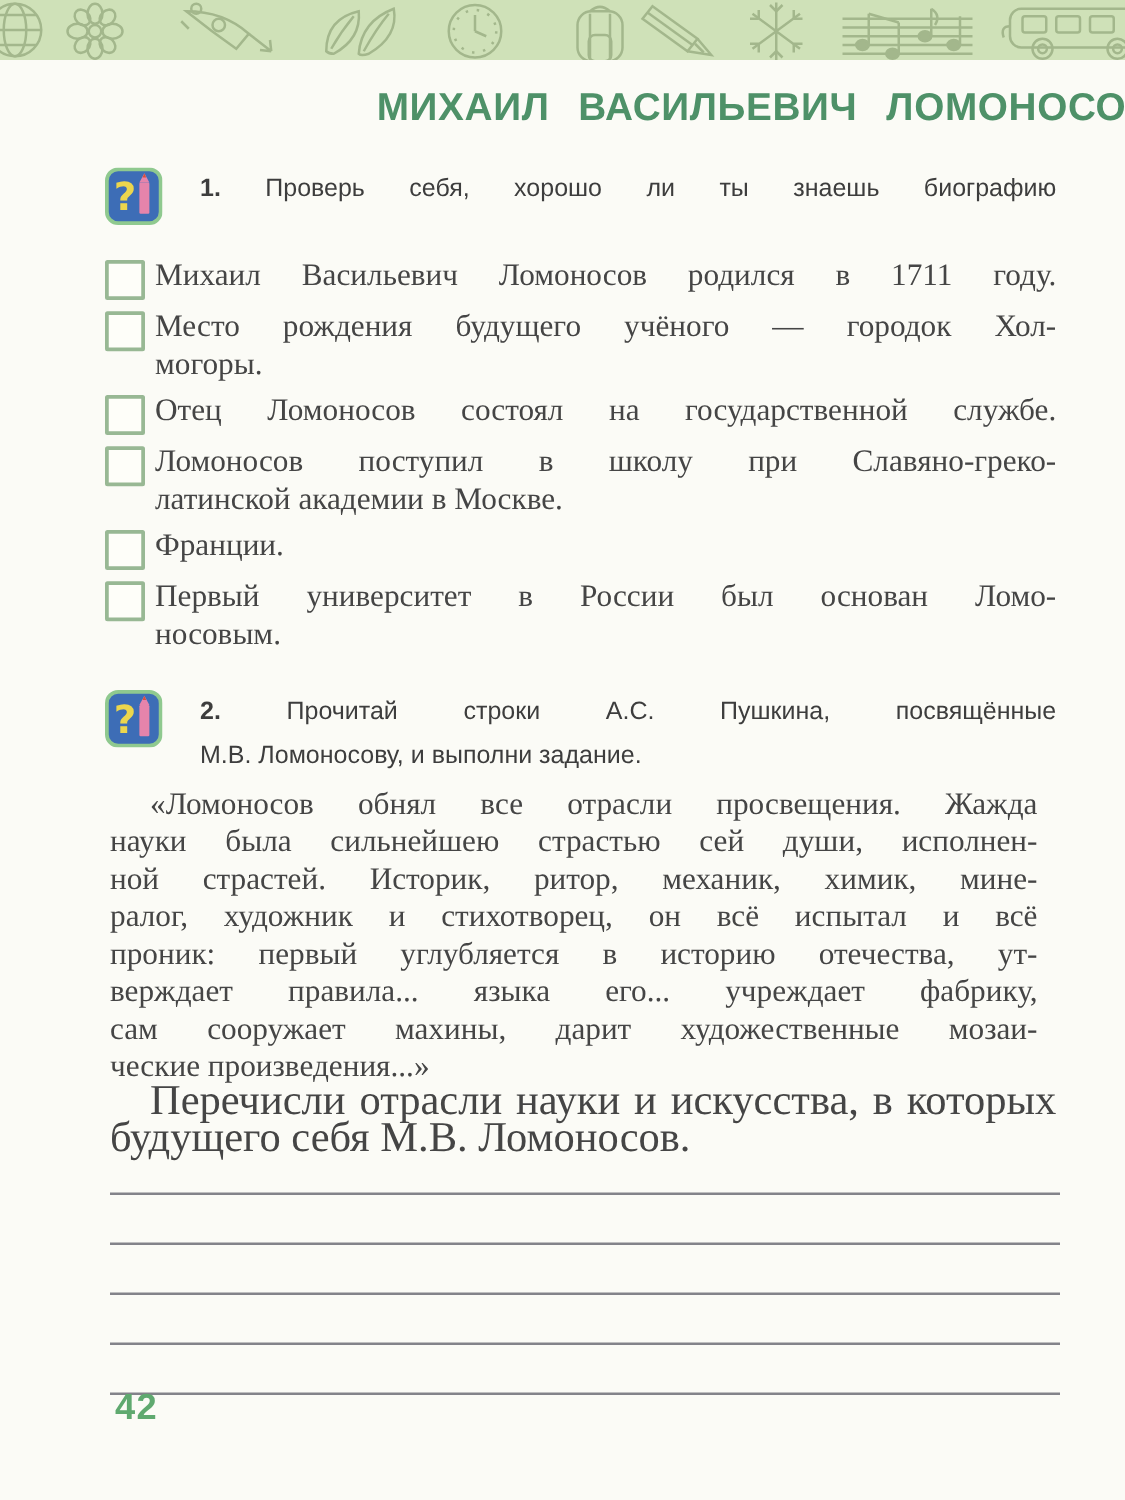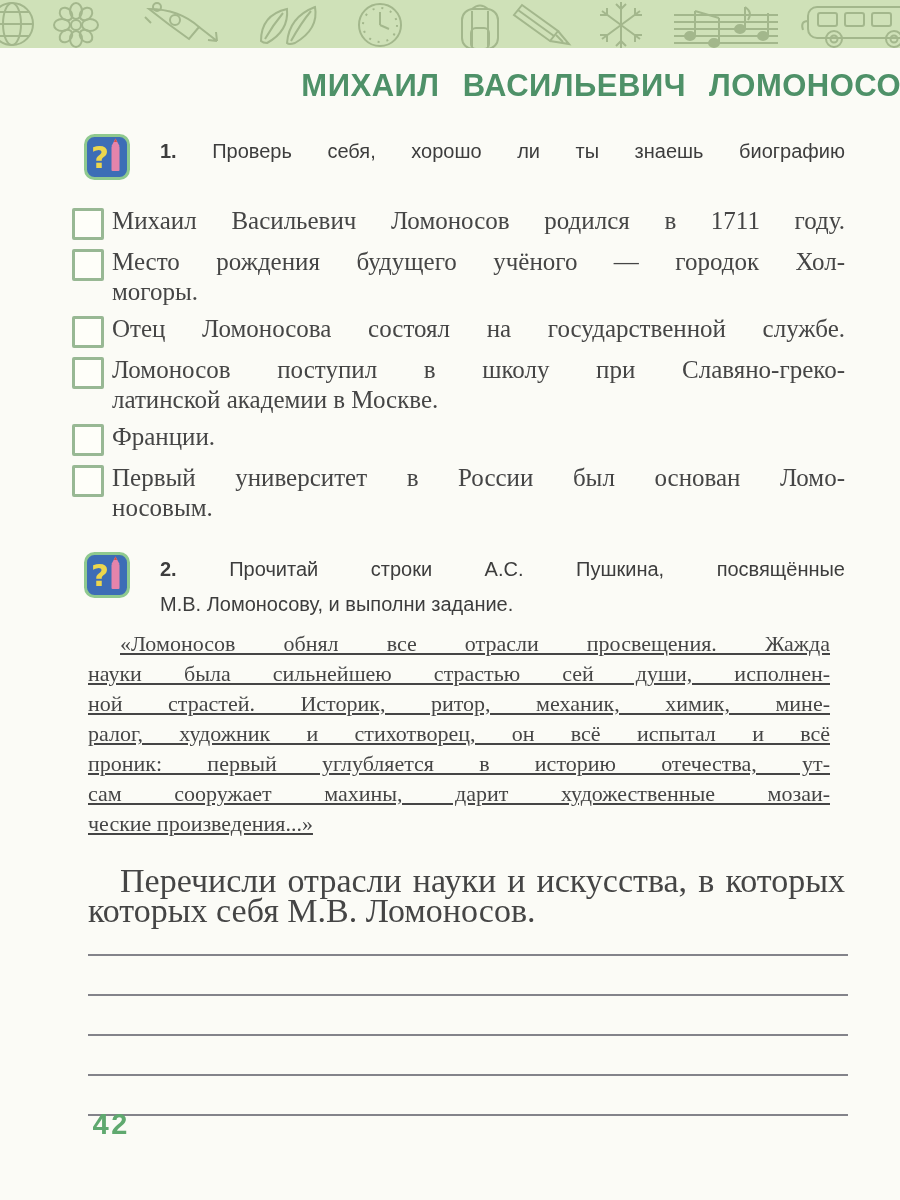--- a/index.html
+++ b/index.html
@@ -29,38 +29,38 @@
   .task-icon{flex:0 0 46px;height:46px;margin-right:30px;}
   .task-text{
     flex:1;font-family:"Liberation Sans",sans-serif;
     font-size:20px;line-height:35px;color:#3d3d3d;
   }
   .task-text b{font-weight:bold;}
   
   .tline.just{text-align:justify;text-align-last:justify;}
   .tline.indent{padding-left:32px;}
   
-  .statements{position:absolute;top:206px;left:72px;right:55px;}
+  .statements{position:absolute;top:206px;left:84px;right:55px;}
   .stmt-row{display:flex;align-items:flex-start;margin-bottom:7px;}
   .checkbox{
     flex:0 0 26px;height:26px;margin-top:2px;
     border:3px solid var(--checkbox-border,#98b894);
     border-radius:2px;background:#fefef9;box-sizing:content-box;
   }
   .stmt-text{flex:1;margin-left:8px;font-size:25px;line-height:30px;}
   
-  .quote{position:absolute;top:629px;left:88px;right:70px;font-size:22px;line-height:30px;text-decoration:underline;}
+  .quote{position:absolute;top:629px;left:88px;right:70px;font-size:25px;line-height:30px;}
   .prompt{position:absolute;top:866px;left:88px;right:55px;font-size:34px;line-height:30px;}
   
   .answers{position:absolute;top:916px;left:88px;right:52px;}
   .answer-line{height:38px;border-bottom:2px solid var(--rule-line,#83838a);}
   
   .pagenum{
     position:absolute;top:1110px;left:92px;
-    font-family:Liberation Mono, monospace;font-weight:bold;
+    font-family:Liberation Sans, sans-serif;font-weight:bold;
     font-size:29px;letter-spacing:1px;color:var(--page-number,#5fa96f);
   }
 </style>
 </head>
 <body>
 
 <div class="page">
 
   <div class="band">
     <svg style="left:-18px" width="75" height="46" viewBox="0 0 75 46">
@@ -187,21 +187,21 @@
       <div class="stmt-row">
         <div class="checkbox"></div>
         <div class="stmt-text">
           <div class="tline just">Место рождения будущего учёного — городок Хол-</div>
           <div class="tline">могоры.</div>
         </div>
       </div>
       <div class="stmt-row">
         <div class="checkbox"></div>
         <div class="stmt-text">
-          <div class="tline just">Отец Ломоносова состоял на государственной службе.</div>
+          <div class="tline just">Отец Ломоносов состоял на государственной службе.</div>
         </div>
       </div>
       <div class="stmt-row">
         <div class="checkbox"></div>
         <div class="stmt-text">
           <div class="tline just">Ломоносов поступил в школу при Славяно-греко-</div>
           <div class="tline">латинской академии в Москве.</div>
         </div>
       </div>
       <div class="stmt-row">
@@ -234,27 +234,28 @@
         <div class="tline">М.В. Ломоносову, и выполни задание.</div>
       </div>
   </section>
 
   <div class="quote" id="quote">
       <div class="tline just indent">«Ломоносов обнял все отрасли просвещения. Жажда</div>
       <div class="tline just">науки была сильнейшею страстью сей души, исполнен-</div>
       <div class="tline just">ной страстей. Историк, ритор, механик, химик, мине-</div>
       <div class="tline just">ралог, художник и стихотворец, он всё испытал и всё</div>
       <div class="tline just">проник: первый углубляется в историю отечества, ут-</div>
+      <div class="tline just">верждает правила... языка его... учреждает фабрику,</div>
       <div class="tline just">сам сооружает махины, дарит художественные мозаи-</div>
       <div class="tline">ческие произведения...»</div>
     </div>
 
   <div class="prompt" id="prompt">
       <div class="tline just indent">Перечисли отрасли науки и искусства, в которых</div>
-      <div class="tline">которых себя М.В. Ломоносов.</div>
+      <div class="tline">будущего себя М.В. Ломоносов.</div>
     </div>
 
   <div class="answers" id="answers">
       <div class="answer-line"></div>
       <div class="answer-line"></div>
       <div class="answer-line"></div>
       <div class="answer-line"></div>
       <div class="answer-line"></div>
     </div>
 

